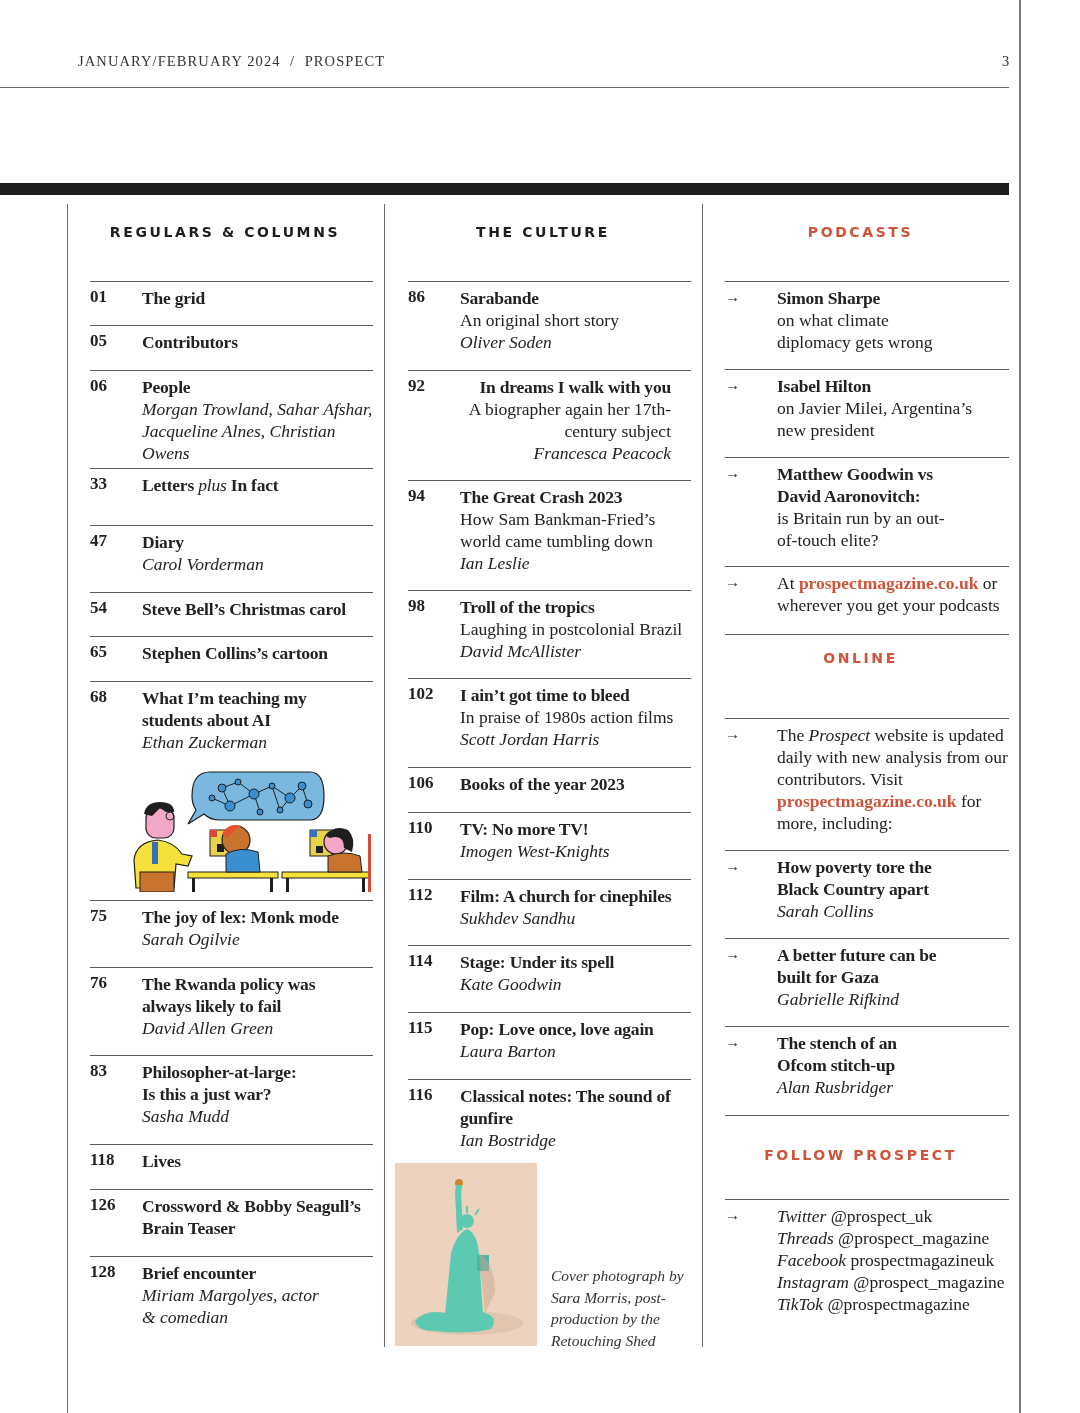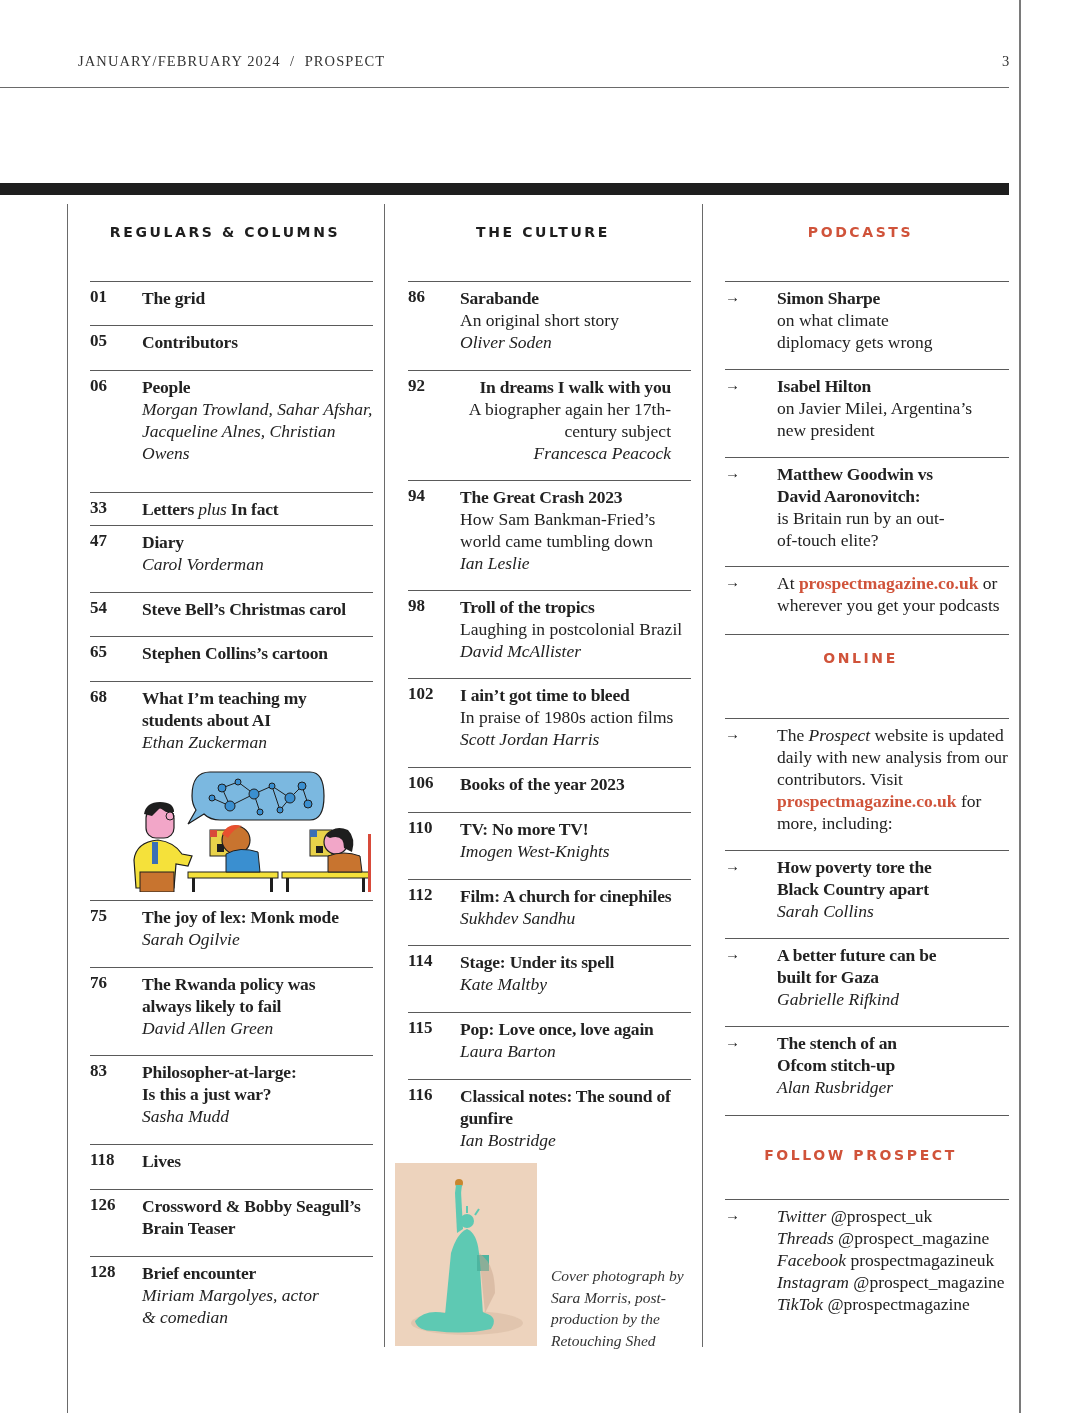--- a/index.html
+++ b/index.html
@@ -63,21 +63,21 @@
         <span class="t">Contributors</span>
       </div>
   </div>
   <div class="entry" style="top:166px;">
     <span class="num">06</span>
     <div class="body">
         <span class="t">People</span>
         <span class="a">Morgan Trowland, Sahar Afshar, Jacqueline Alnes, Christian Owens</span>
       </div>
   </div>
-  <div class="entry" style="top:288px;">
+  <div class="entry" style="top:264px;">
     <span class="num">33</span>
     <div class="body">
         <span class="t"><span>Letters</span> <span class="i">plus</span> <span>In fact</span></span>
       </div>
   </div>
   <div class="entry" style="top:321px;">
     <span class="num">47</span>
     <div class="body">
         <span class="t">Diary</span>
         <span class="a">Carol Vorderman</span>
@@ -265,21 +265,21 @@
     <span class="num">112</span>
     <div class="body">
         <span class="t">Film: A church for cinephiles</span>
         <span class="a">Sukhdev Sandhu</span>
       </div>
   </div>
   <div class="entry" style="top:741px;">
     <span class="num">114</span>
     <div class="body">
         <span class="t">Stage: Under its spell</span>
-        <span class="a">Kate Maltby</span>
+        <span class="a">Kate Goodwin</span>
       </div>
   </div>
   <div class="entry" style="top:808px;">
     <span class="num">115</span>
     <div class="body">
         <span class="t">Pop: Love once, love again</span>
         <span class="a">Laura Barton</span>
       </div>
   </div>
   <div class="entry" style="top:875px;">

